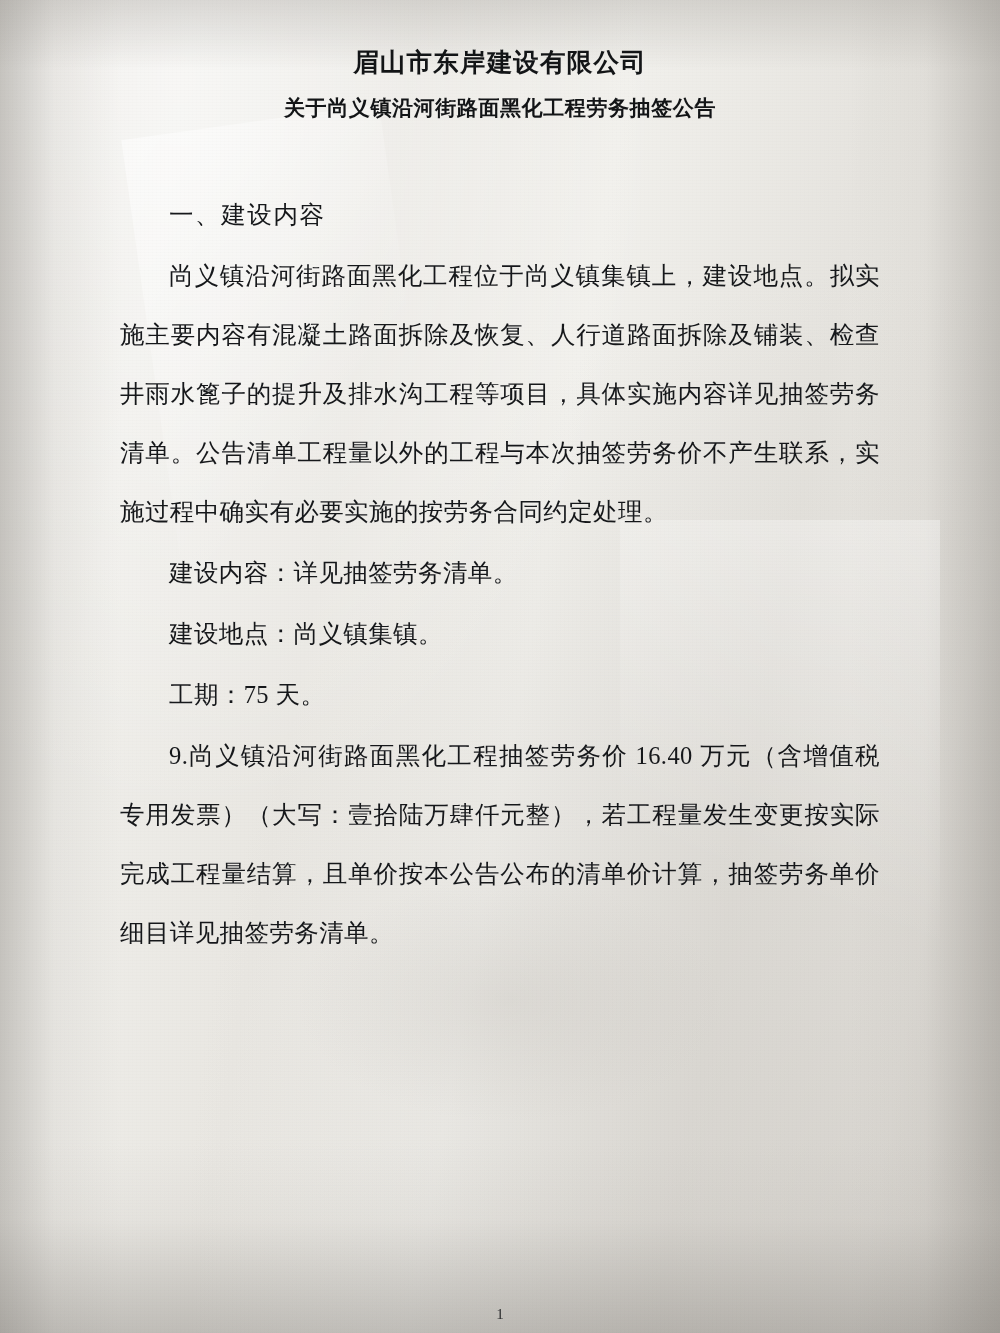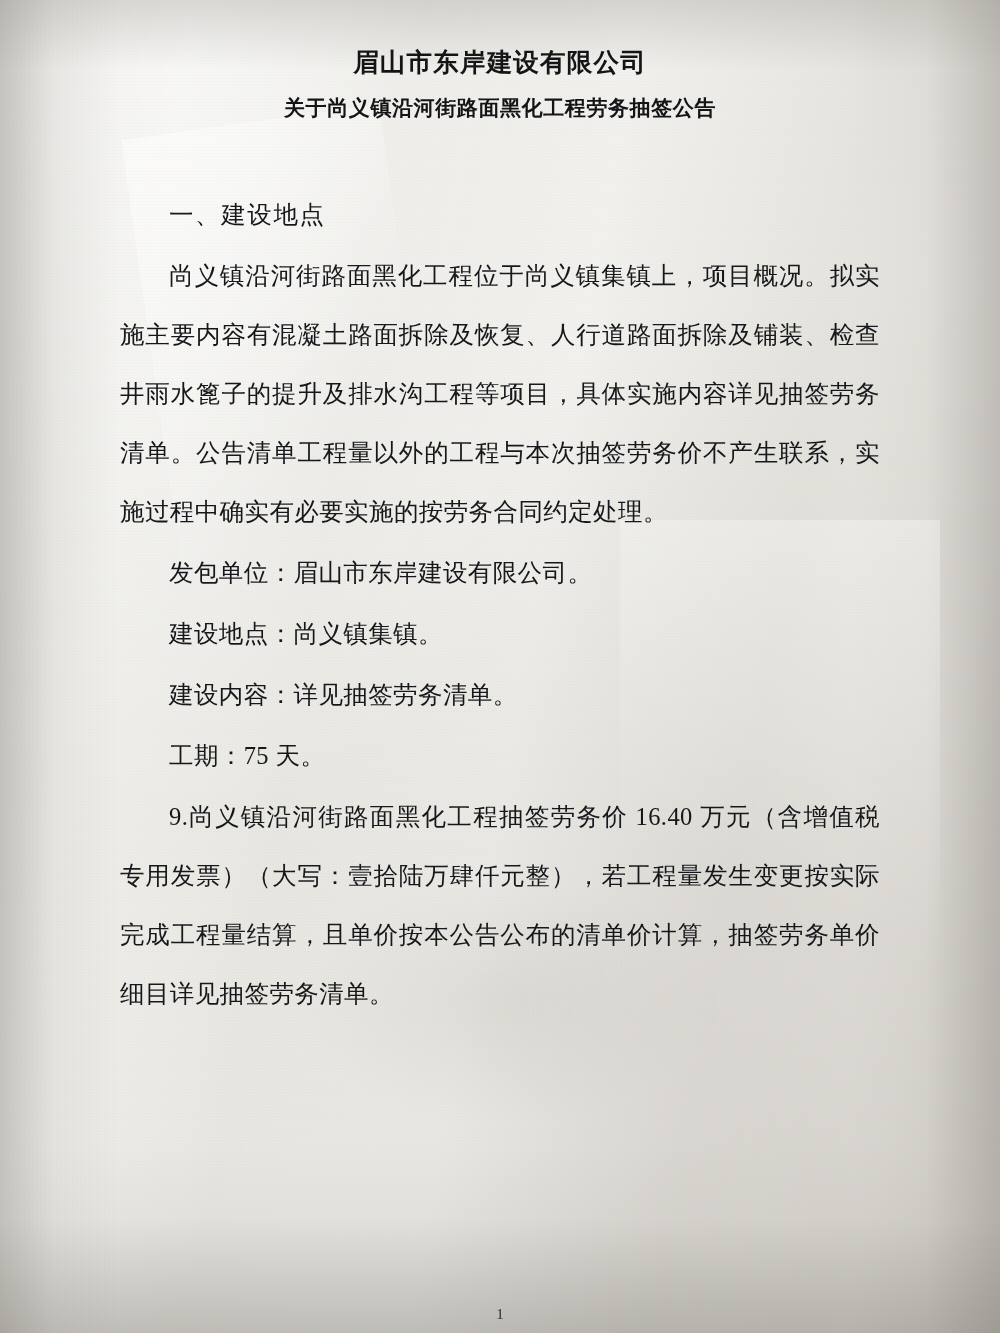--- a/index.html
+++ b/index.html
@@ -151,30 +151,29 @@
   <div class="crease c7"></div>
 
   <div id="content">
 
     <div class="title-block">
       <div class="doc-title-line l1">眉山市东岸建设有限公司</div>
       <div class="doc-title-line l2">关于尚义镇沿河街路面黑化工程劳务抽签公告</div>
     </div>
 
     <div class="body-block">
-      <p class="para heading">一、建设地点</p>
+      <p class="para heading">一、建设内容</p>
 
-      <p class="para indent">尚义镇沿河街路面黑化工程位于尚义镇集镇上，项目概况。拟实施主要内容有混凝土路面拆除及恢复、人行道路面拆除及铺装、检查井雨水篦子的提升及排水沟工程等项目，具体实施内容详见抽签劳务清单。公告清单工程量以外的工程与本次抽签劳务价不产生联系，实施过程中确实有必要实施的按劳务合同约定处理。</p>
+      <p class="para indent">尚义镇沿河街路面黑化工程位于尚义镇集镇上，建设地点。拟实施主要内容有混凝土路面拆除及恢复、人行道路面拆除及铺装、检查井雨水篦子的提升及排水沟工程等项目，具体实施内容详见抽签劳务清单。公告清单工程量以外的工程与本次抽签劳务价不产生联系，实施过程中确实有必要实施的按劳务合同约定处理。</p>
 
 
-      <p class="para indent">发包单位：眉山市东岸建设有限公司。</p>
+
+      <p class="para indent">建设内容：详见抽签劳务清单。</p>
 
       <p class="para indent">建设地点：尚义镇集镇。</p>
-
-      <p class="para indent">建设内容：详见抽签劳务清单。</p>
 
       <p class="para indent num">工期：75 天。</p>
 
 
 
       <p class="para indent">9.尚义镇沿河街路面黑化工程抽签劳务价 16.40 万元（含增值税专用发票）（大写：壹拾陆万肆仟元整），若工程量发生变更按实际完成工程量结算，且单价按本公告公布的清单价计算，抽签劳务单价细目详见抽签劳务清单。</p>
     </div>
 
     <div class="page-number">1</div>
   </div>

